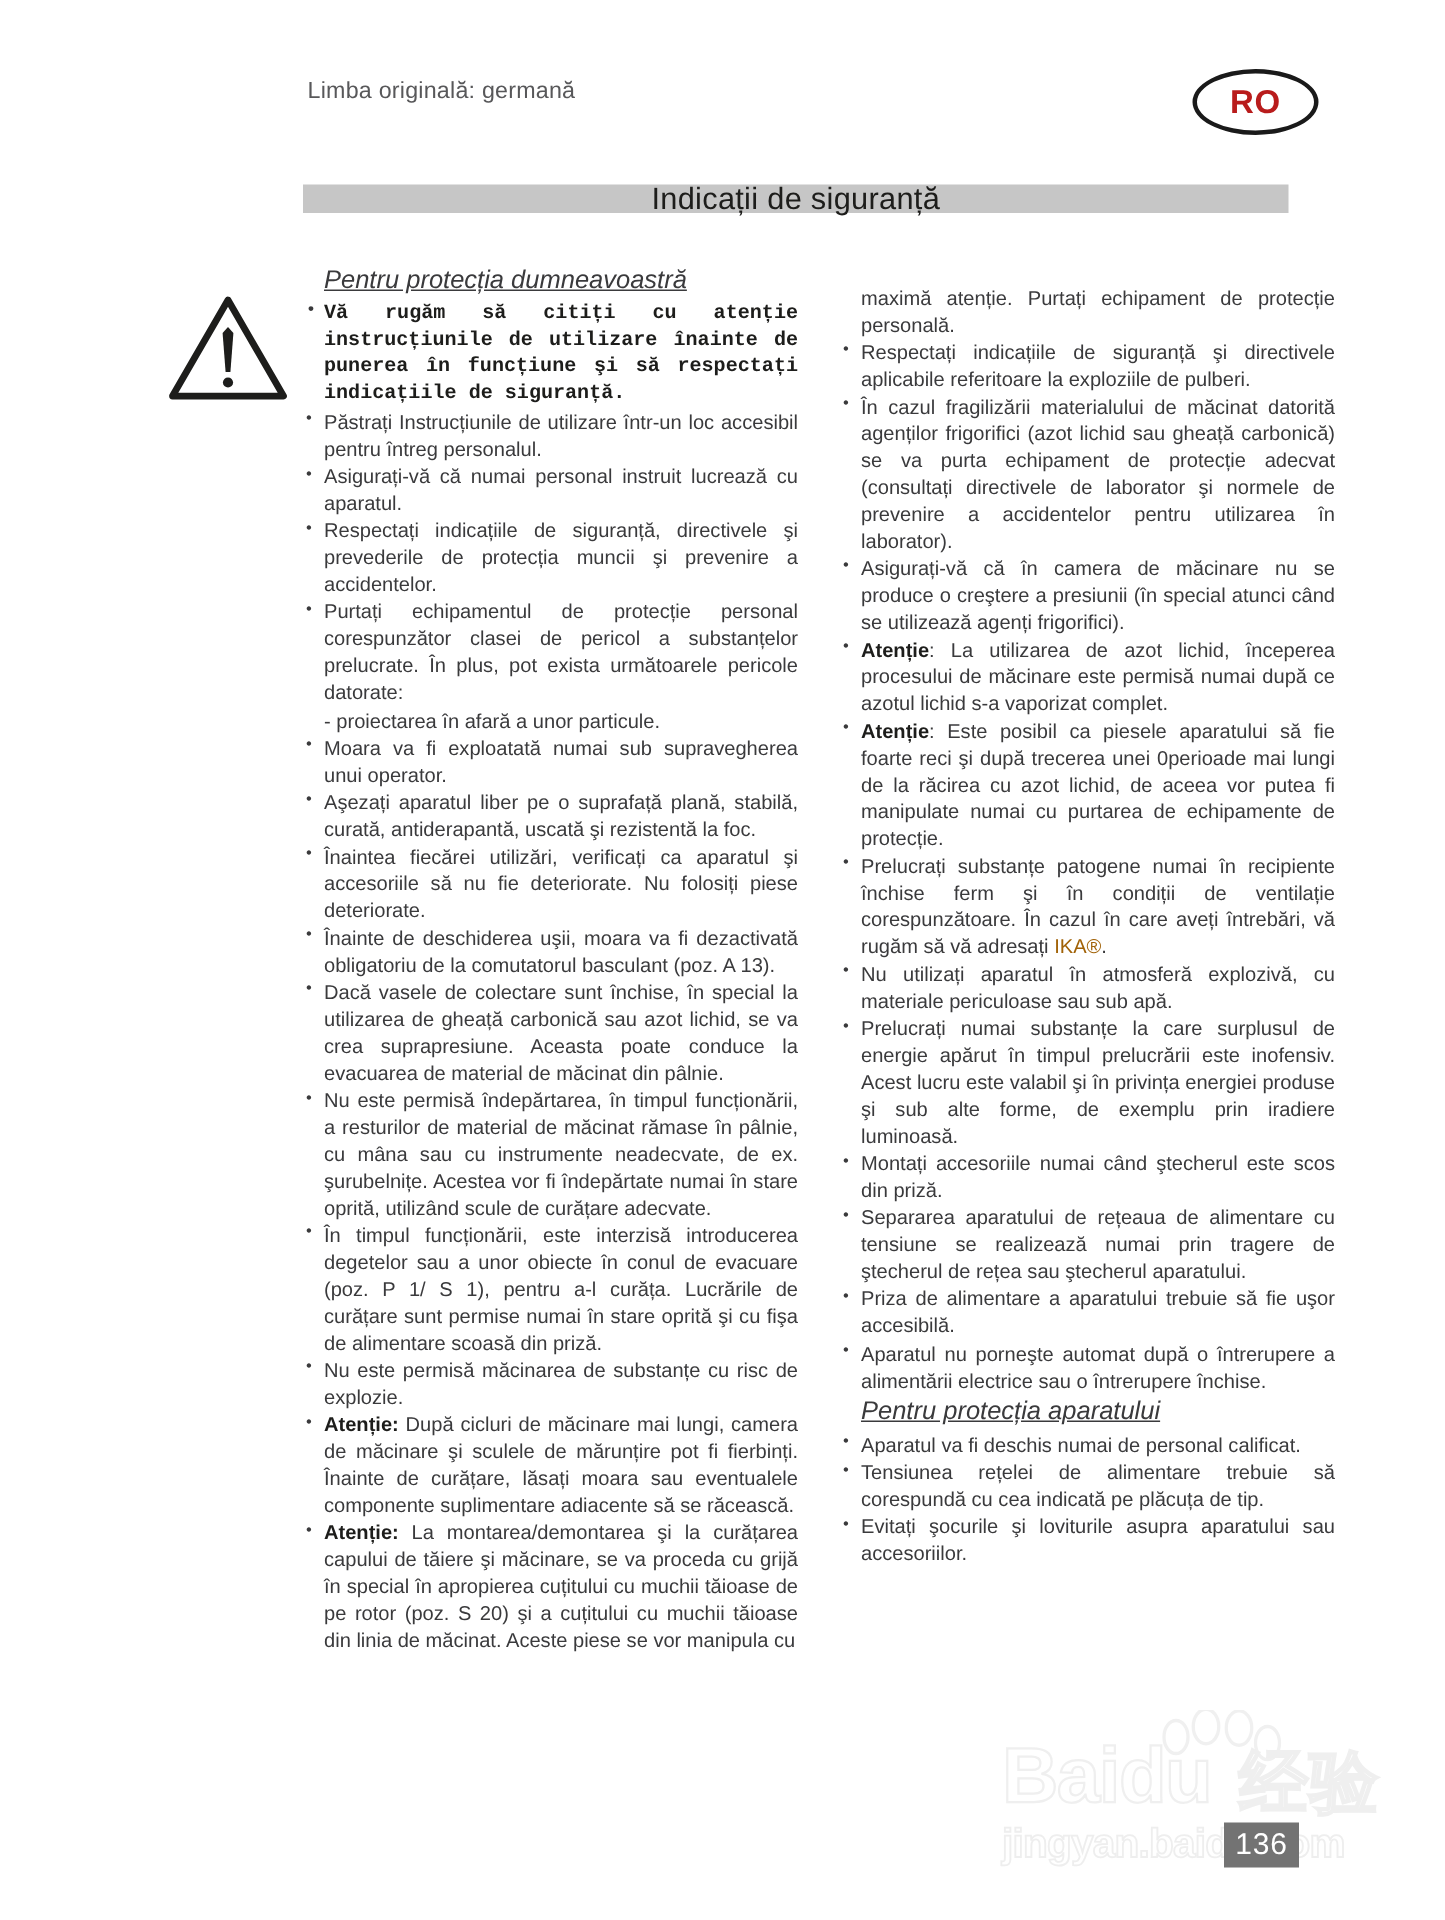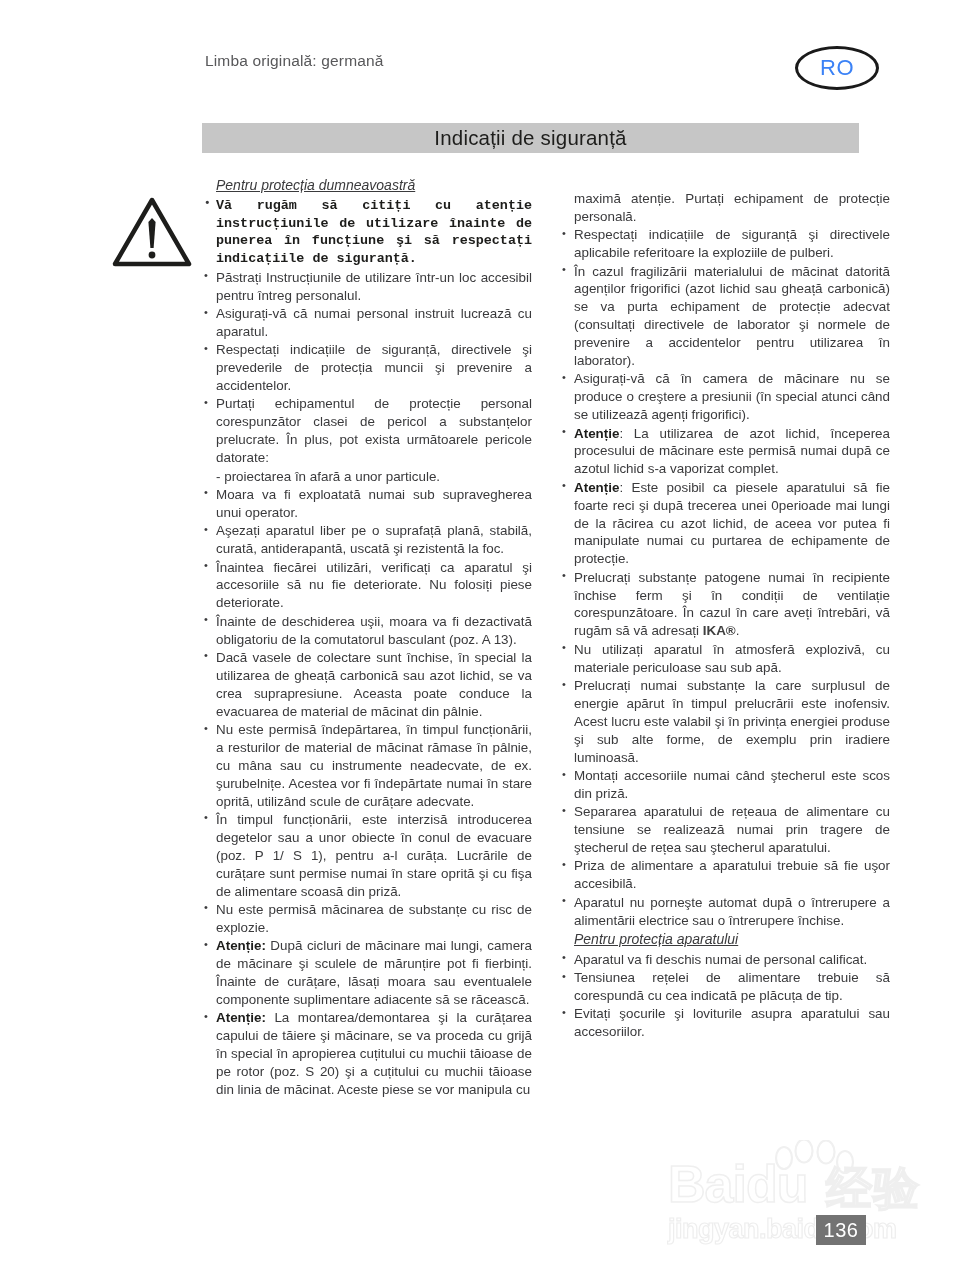--- a/index.html
+++ b/index.html
@@ -31,31 +31,31 @@
   .lang-badge {
     position: absolute;
     left: 795px; top: 46px;
     width: 84px; height: 44px;
     border: 3px solid #1a1a1a;
     border-radius: 50%;
     display: flex; align-items: center; justify-content: center;
   }
   .lang-badge span {
     font-size: 22px;
-    font-weight: normal;
-    color: #3b82f6;
+    font-weight: bold;
+    color: #b91c1c;
     letter-spacing: 0.5px;
     line-height: 1;
   }
 
   
   .title-band {
     position: absolute;
     left: 202px; top: 123px;
-    width: 657px; height: 30px;
+    width: 657px; height: 19px;
     background: #c6c6c6;
     display: flex;
     align-items: center;
     justify-content: center;
   }
   .title-band .title-text {
     font-size: 20.5px;
     color: #1d1d1b;
     letter-spacing: 0.2px;
   }
@@ -78,21 +78,21 @@
     text-align: justify;
     text-justify: inter-word;
   }
   .col-left  { left: 202px; }
   .col-right { left: 560px; top: 190px; }
 
   .section-head {
     font-style: italic;
     text-decoration: underline;
     color: #3a3a3c;
-    font-size: 14px;
+    font-size: 17px;
     margin: 0 0 2px 14px;
     text-align: left;
   }
   .section-head.spaced { }
 
   ul.bullets {
     list-style: none;
     margin: 0; padding: 0;
   }
   ul.bullets > li {
@@ -110,21 +110,21 @@
     color: #3a3a3c;
   }
   ul.bullets > li.nobullet::before { content: ""; }
   ul.bullets > li.dashitem {
     padding-left: 14px;
   }
   ul.bullets > li.dashitem::before { content: ""; }
 
   li.strong-item { font-weight: bold; color: #1d1d1b; font-family: Liberation Mono, monospace; }
   .lead { font-weight: bold; color: #1d1d1b; }
-  .ika { font-weight: bold; color: #404040; }
+  .ika { font-weight: normal; color: #a16207; }
 
   
   ul.bullets > li { hyphens: manual; }
 
   
   .watermark {
     position: absolute;
     left: 668px; top: 1140px;
     width: 290px; height: 120px;
     pointer-events: none;

